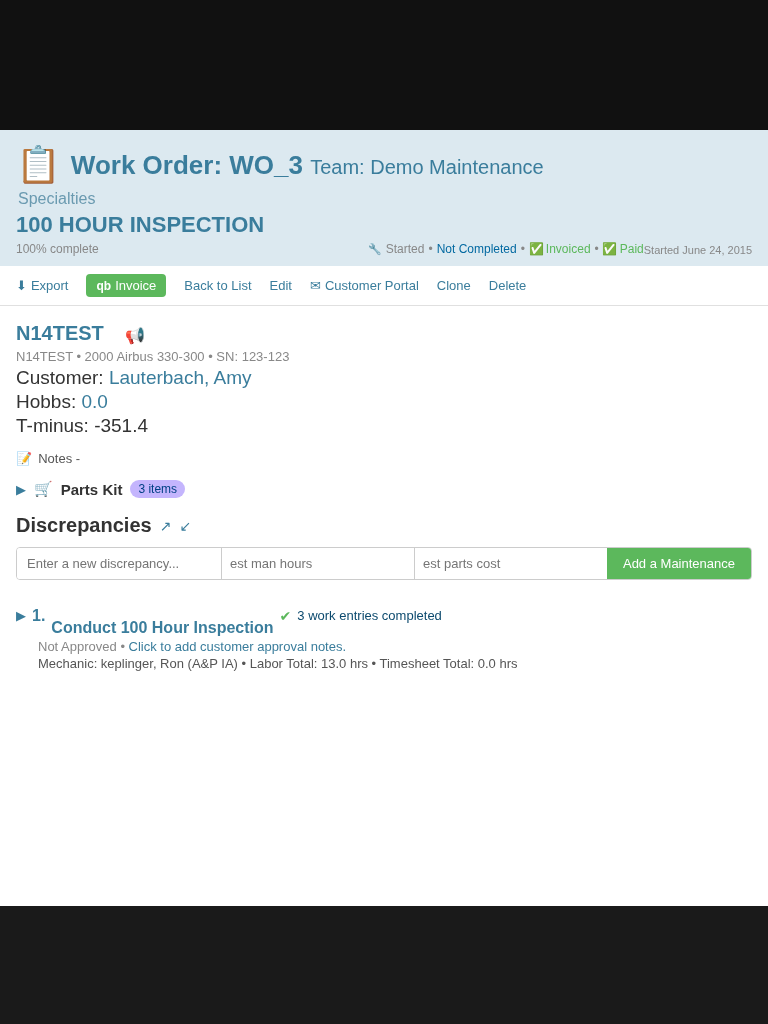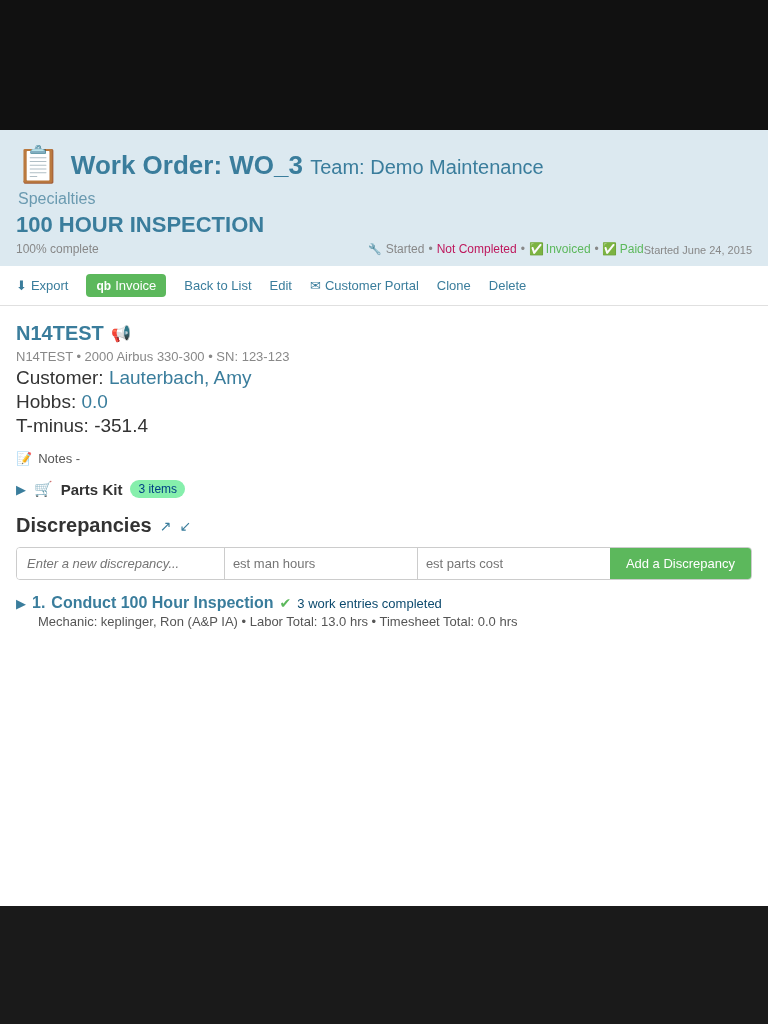--- a/index.html
+++ b/index.html
@@ -67,21 +67,21 @@
     .status-badges {
       display: flex;
       align-items: center;
       gap: 4px;
       font-size: 12px;
     }
     .status-started {
       color: #888;
     }
     .status-not-completed {
-      color: #be185d;
+      color: #0369a1;
     }
     .status-invoiced {
       color: #5cb85c;
       display: flex;
       align-items: center;
       gap: 2px;
     }
     .status-paid {
       color: #5cb85c;
       display: flex;
@@ -122,22 +122,22 @@
       border-radius: 4px;
       padding: 4px 10px;
     }
     .main-content {
       background: #fff;
       padding: 16px;
       min-height: 600px;
     }
     .aircraft-name-row {
       display: flex;
-      align-items: center;
-      gap: 8px;
+      align-items: flex-end;
+      gap: 22px;
       margin-bottom: 4px;
     }
     .aircraft-name {
       font-size: 20px;
       font-weight: bold;
       color: #3a7d9c;
     }
     .megaphone-icon {
       font-size: 16px;
       color: #3a7d9c;
@@ -175,21 +175,21 @@
     .parts-kit-cart {
       color: #3a7d9c;
       font-size: 15px;
     }
     .parts-kit-label {
       font-size: 15px;
       font-weight: bold;
       color: #333;
     }
     .badge {
-      background: #86efac;
+      background: #c4b5fd;
       color: #004085;
       border-radius: 10px;
       padding: 2px 8px;
       font-size: 12px;
     }
     .discrepancies-header {
       display: flex;
       align-items: center;
       gap: 8px;
       margin-bottom: 10px;
@@ -212,21 +212,20 @@
       border-radius: 4px;
       overflow: hidden;
     }
     .disc-input {
       flex: 2.5;
       padding: 8px 10px;
       font-size: 13px;
       border: none;
       outline: none;
       color: #6d28d9;
-      font-style: italic;
     }
     .disc-input-hours {
       flex: 1;
       padding: 8px 8px;
       font-size: 13px;
       border: none;
       border-left: 1px solid #ccc;
       outline: none;
       color: #aaa;
     }
@@ -263,20 +262,21 @@
     }
     .discrepancy-number {
       font-size: 16px;
       font-weight: bold;
       color: #3a7d9c;
     }
     .discrepancy-name {
       font-size: 16px;
       font-weight: bold;
       color: #3a7d9c;
+      margin-top: 25px;
     }
     .check-icon {
       color: #5cb85c;
       font-size: 14px;
     }
     .work-entries-text {
       font-size: 13px;
       color: #0c4a6e;
     }
     .approval-note {
@@ -408,29 +408,32 @@
   <div class="discrepancies-header">
     <span class="discrepancies-title">Discrepancies</span>
     <span class="expand-icon">↗</span>
     <span class="expand-icon">↙</span>
   </div>
 
   <div class="discrepancy-input-row">
     <input class="disc-input" type="text" placeholder="Enter a new discrepancy..." style="">
     <input class="disc-input-hours" type="text" placeholder="est man hours" style="">
     <input class="disc-input-cost" type="text" placeholder="est parts cost" style="">
-    <button class="add-discrepancy-btn">Add a Discrepancy</button>
+    <button class="add-discrepancy-btn">Add a Maintenance</button>
   </div>
 
   <div class="discrepancy-item">
     <div class="discrepancy-item-header">
       <span class="discrepancy-toggle">▶</span>
       <span class="discrepancy-number">1.</span>
       <span class="discrepancy-name">Conduct 100 Hour Inspection</span>
       <span class="check-icon">✔</span>
       <span class="work-entries-text">3 work entries completed</span>
     </div>
+    <div class="approval-note">
+      <span style="color:#888;">Not Approved • </span><a href="#" style="color:#3a7d9c;">Click to add customer approval notes.</a>
+    </div>
     <div class="mechanic-note">Mechanic: keplinger, Ron (A&amp;P IA) • Labor Total: 13.0 hrs • Timesheet Total: 0.0 hrs</div>
   </div>
 
 </div>
 
 <div class="bottom-black"></div>
 
 </body></html>

